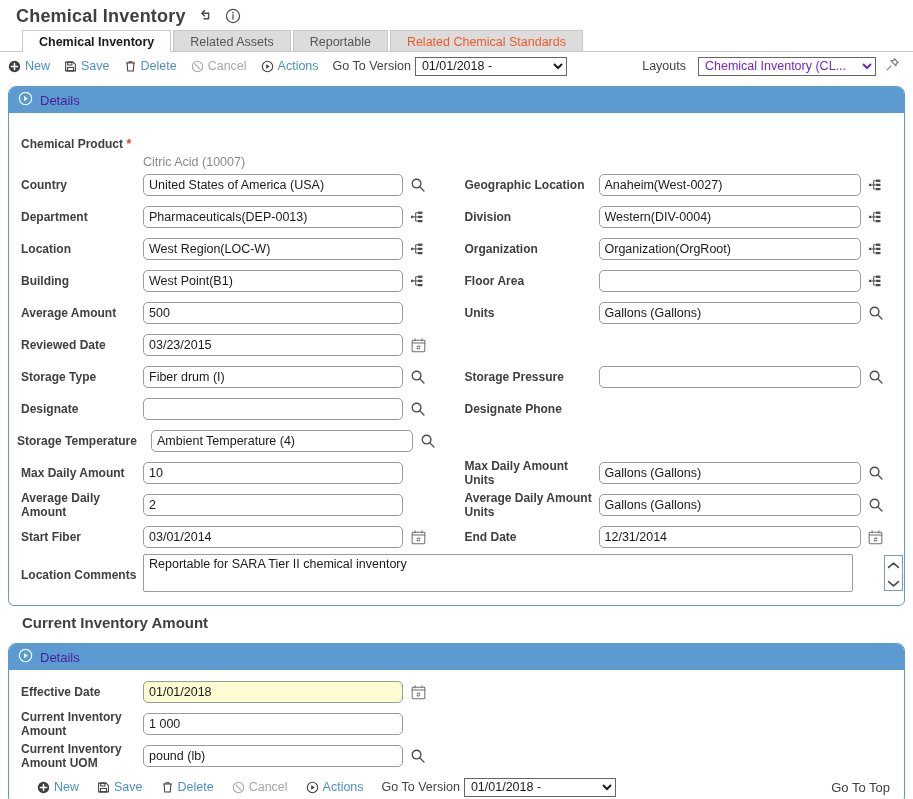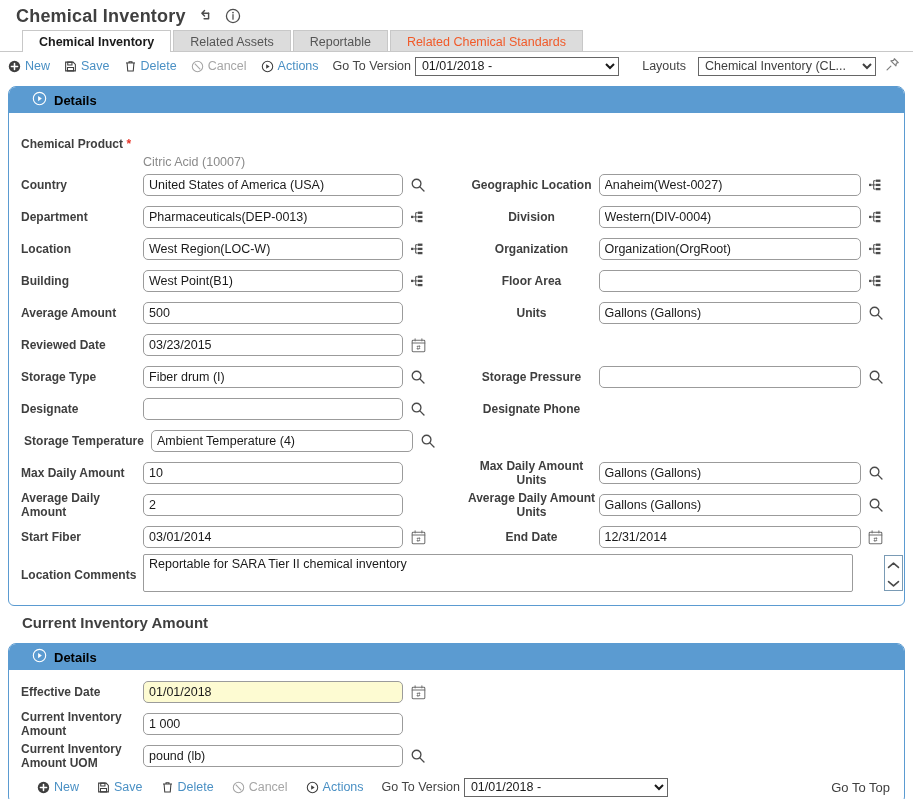--- a/index.html
+++ b/index.html
@@ -70,60 +70,60 @@
     color: #4a90c4;
     white-space: nowrap;
   }
   .tb-item .ico { width: 13px; height: 13px; display: block; }
   .tb-item.disabled { color: #a6a6a6; }
   .tb-label-plain { color: #444; margin-right: 4px; white-space: nowrap; }
   select.version-select {
     font-family: "Liberation Sans", sans-serif;
     font-size: 12.5px;
     height: 19px;
-    width: 204px;
+    width: 152px;
     border: 1px solid #666;
     border-radius: 0;
     background: #fff;
     padding: 0 2px;
     color: #1a1a1a;
   }
   .toolbar-right {
     margin-left: auto;
     display: flex; align-items: center; gap: 8px;
     padding-right: 12px;
   }
   select.layout-select {
     font-family: "Liberation Sans", sans-serif;
     font-size: 12.5px;
     height: 19px;
     width: 178px;
     border: 1px solid #666;
     border-radius: 0;
     background: #fff;
     padding: 0 2px;
-    color: #404040;
+    color: #6d28d9;
   }
 
   
   .panel {
     margin: 6px 8px 0 8px;
     border: 1px solid #5b9bd1;
     border-radius: 8px 8px 6px 6px;
     background: #fff;
     overflow: hidden;
   }
   .panel-header {
     background: #5b9bd1;
-    color: #000000;
+    color: #4c1d95;
     font-size: 13px;
-    font-weight: bold;
+    font-weight: normal;
     height: 26px;
     display: flex; align-items: center; gap: 7px;
-    padding-left: 23px;
+    padding-left: 9px;
   }
   .panel-body { padding: 6px 0 8px 0; }
 
   
   .row {
     display: flex;
     align-items: center;
     min-height: 32px;
   }
   .cell {
@@ -133,21 +133,21 @@
   }
   .lbl {
     font-size: 12px;
     font-weight: bold;
     color: #3f3f3f;
     padding-left: 12px;
     width: 134px;
     flex: 0 0 134px;
     line-height: 14px;
   }
-  .cell.right .lbl { padding-left: 8px; width: 142px; flex: 0 0 142px; text-align: center; }
+  .cell.right .lbl { padding-left: 8px; width: 142px; flex: 0 0 142px; }
   .req { color: #e8352a; font-weight: bold; }
   .static-val {
     font-size: 12.5px;
     color: #8a8a8a;
     margin-top: 36px;
   }
   input.f {
     font-family: "Liberation Sans", sans-serif;
     font-size: 12.5px;
     color: #1a1a1a;

